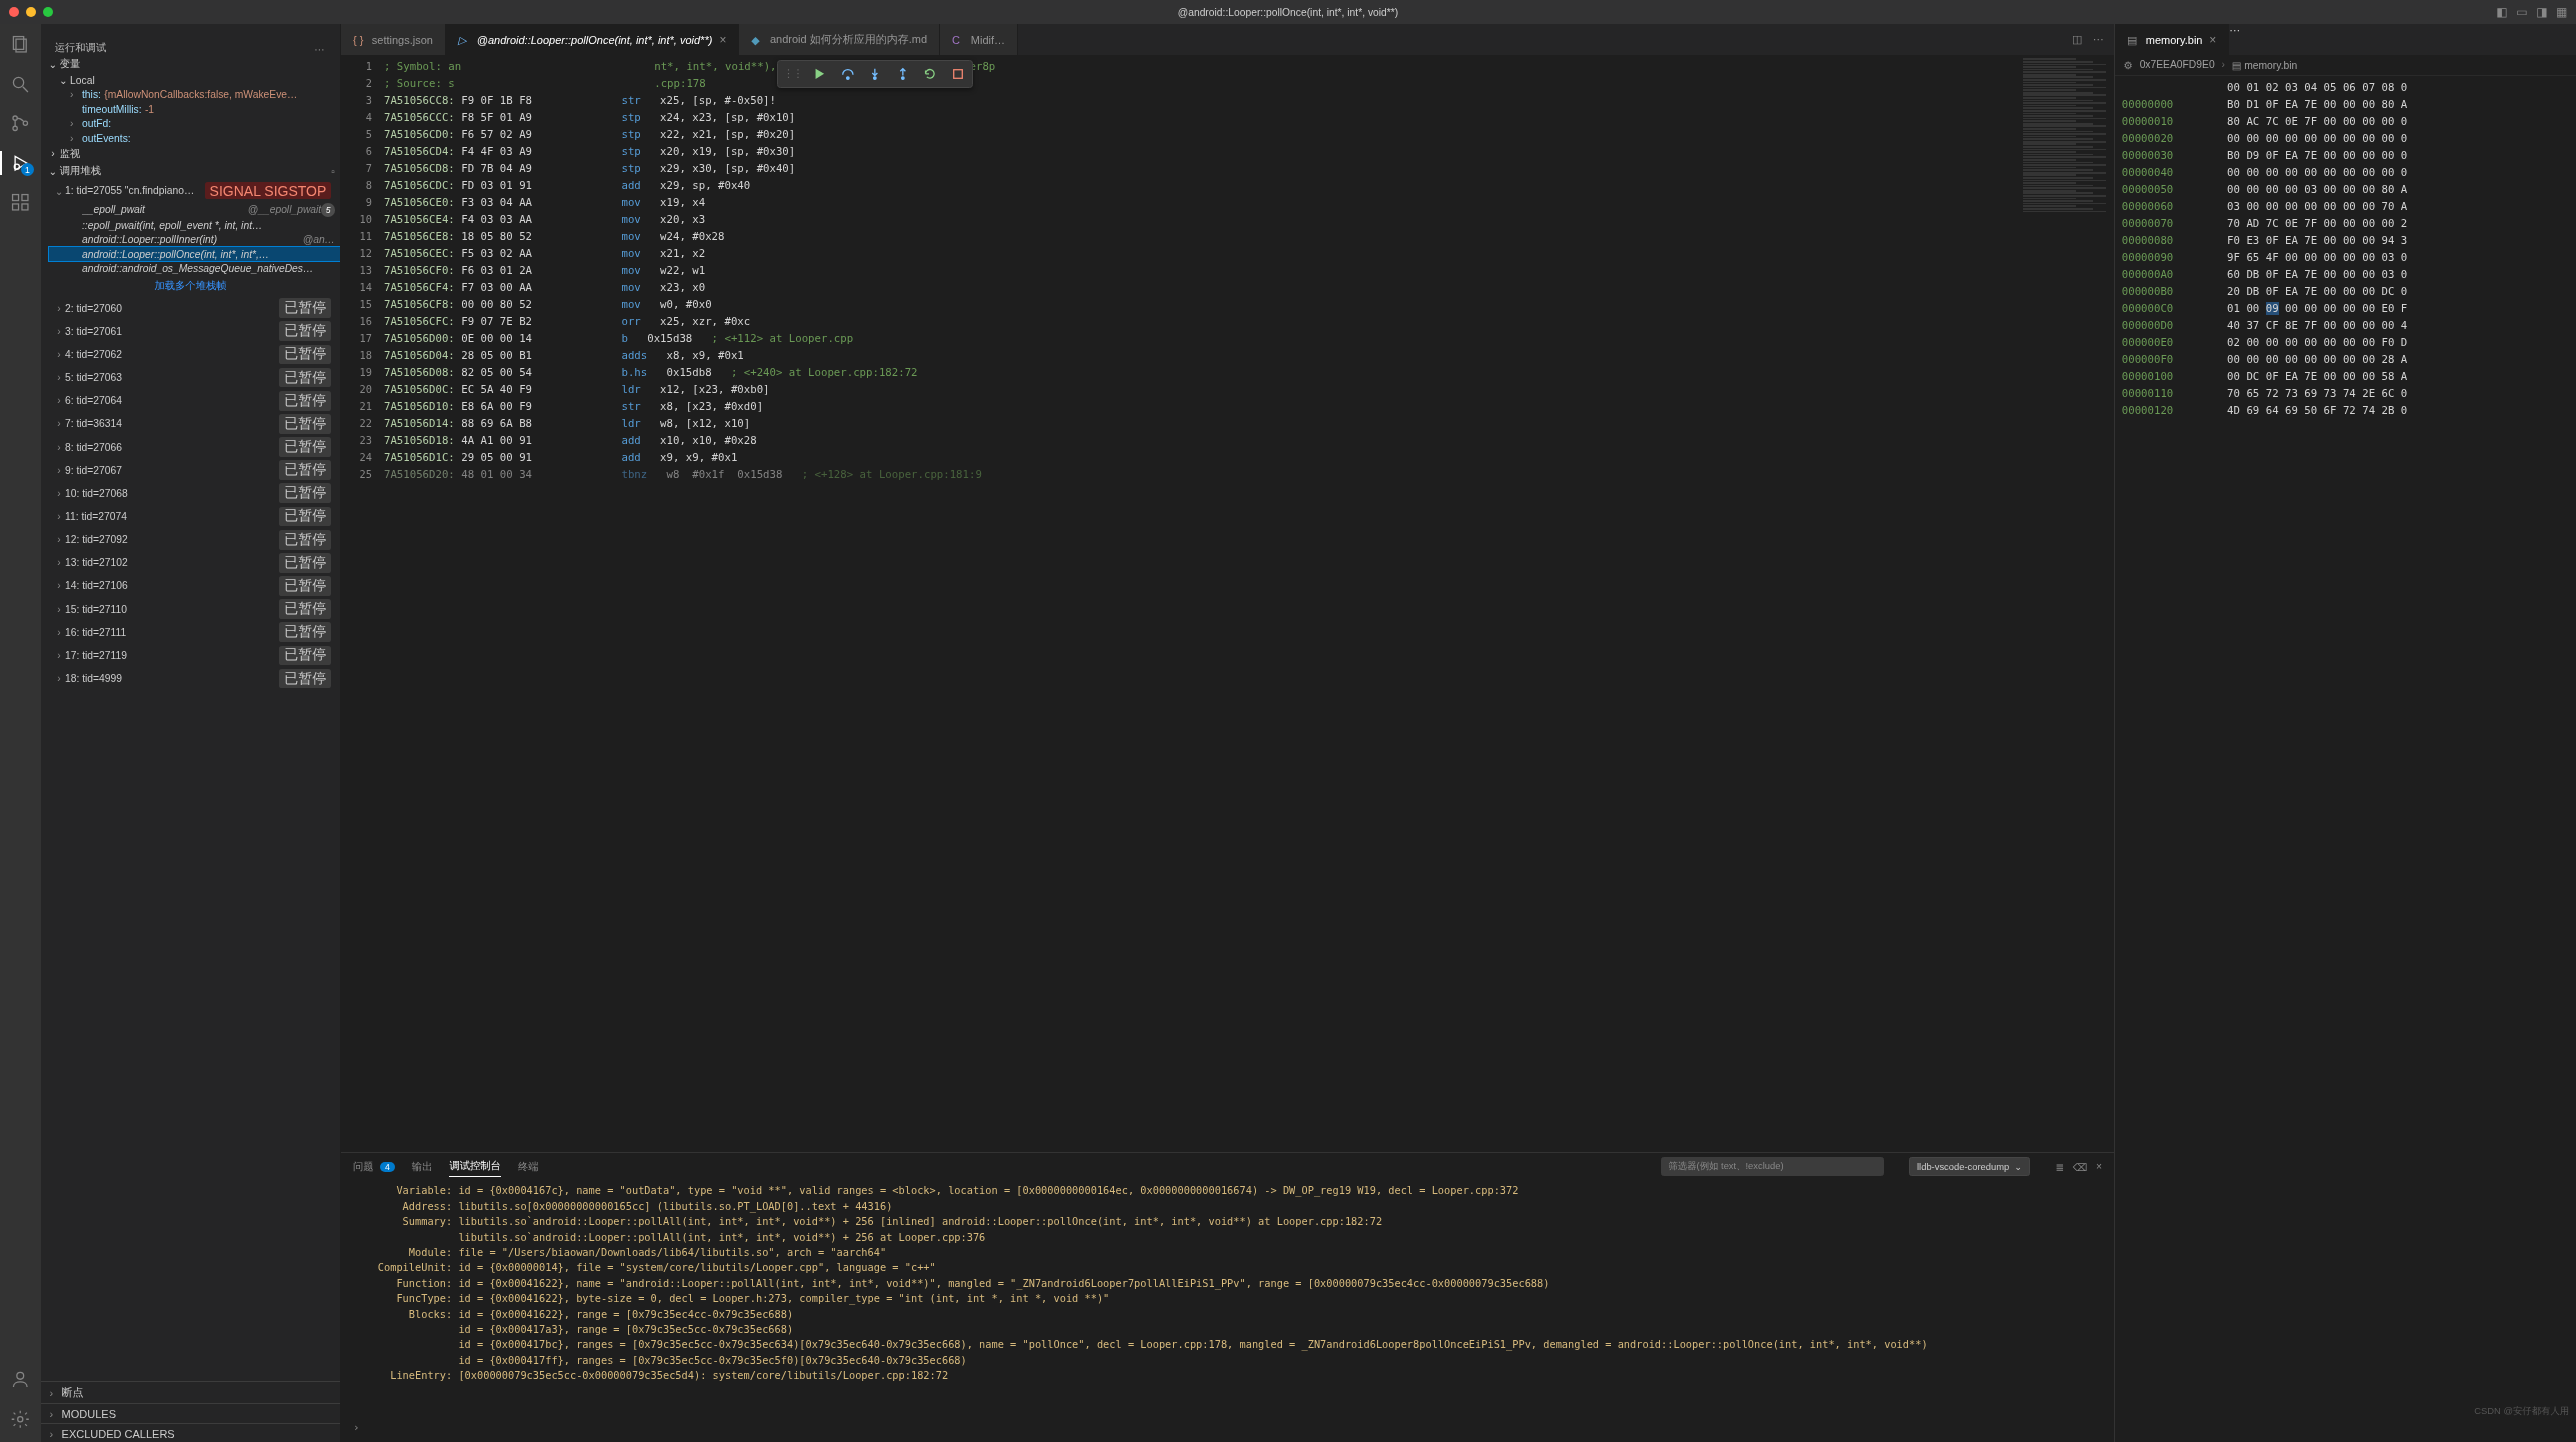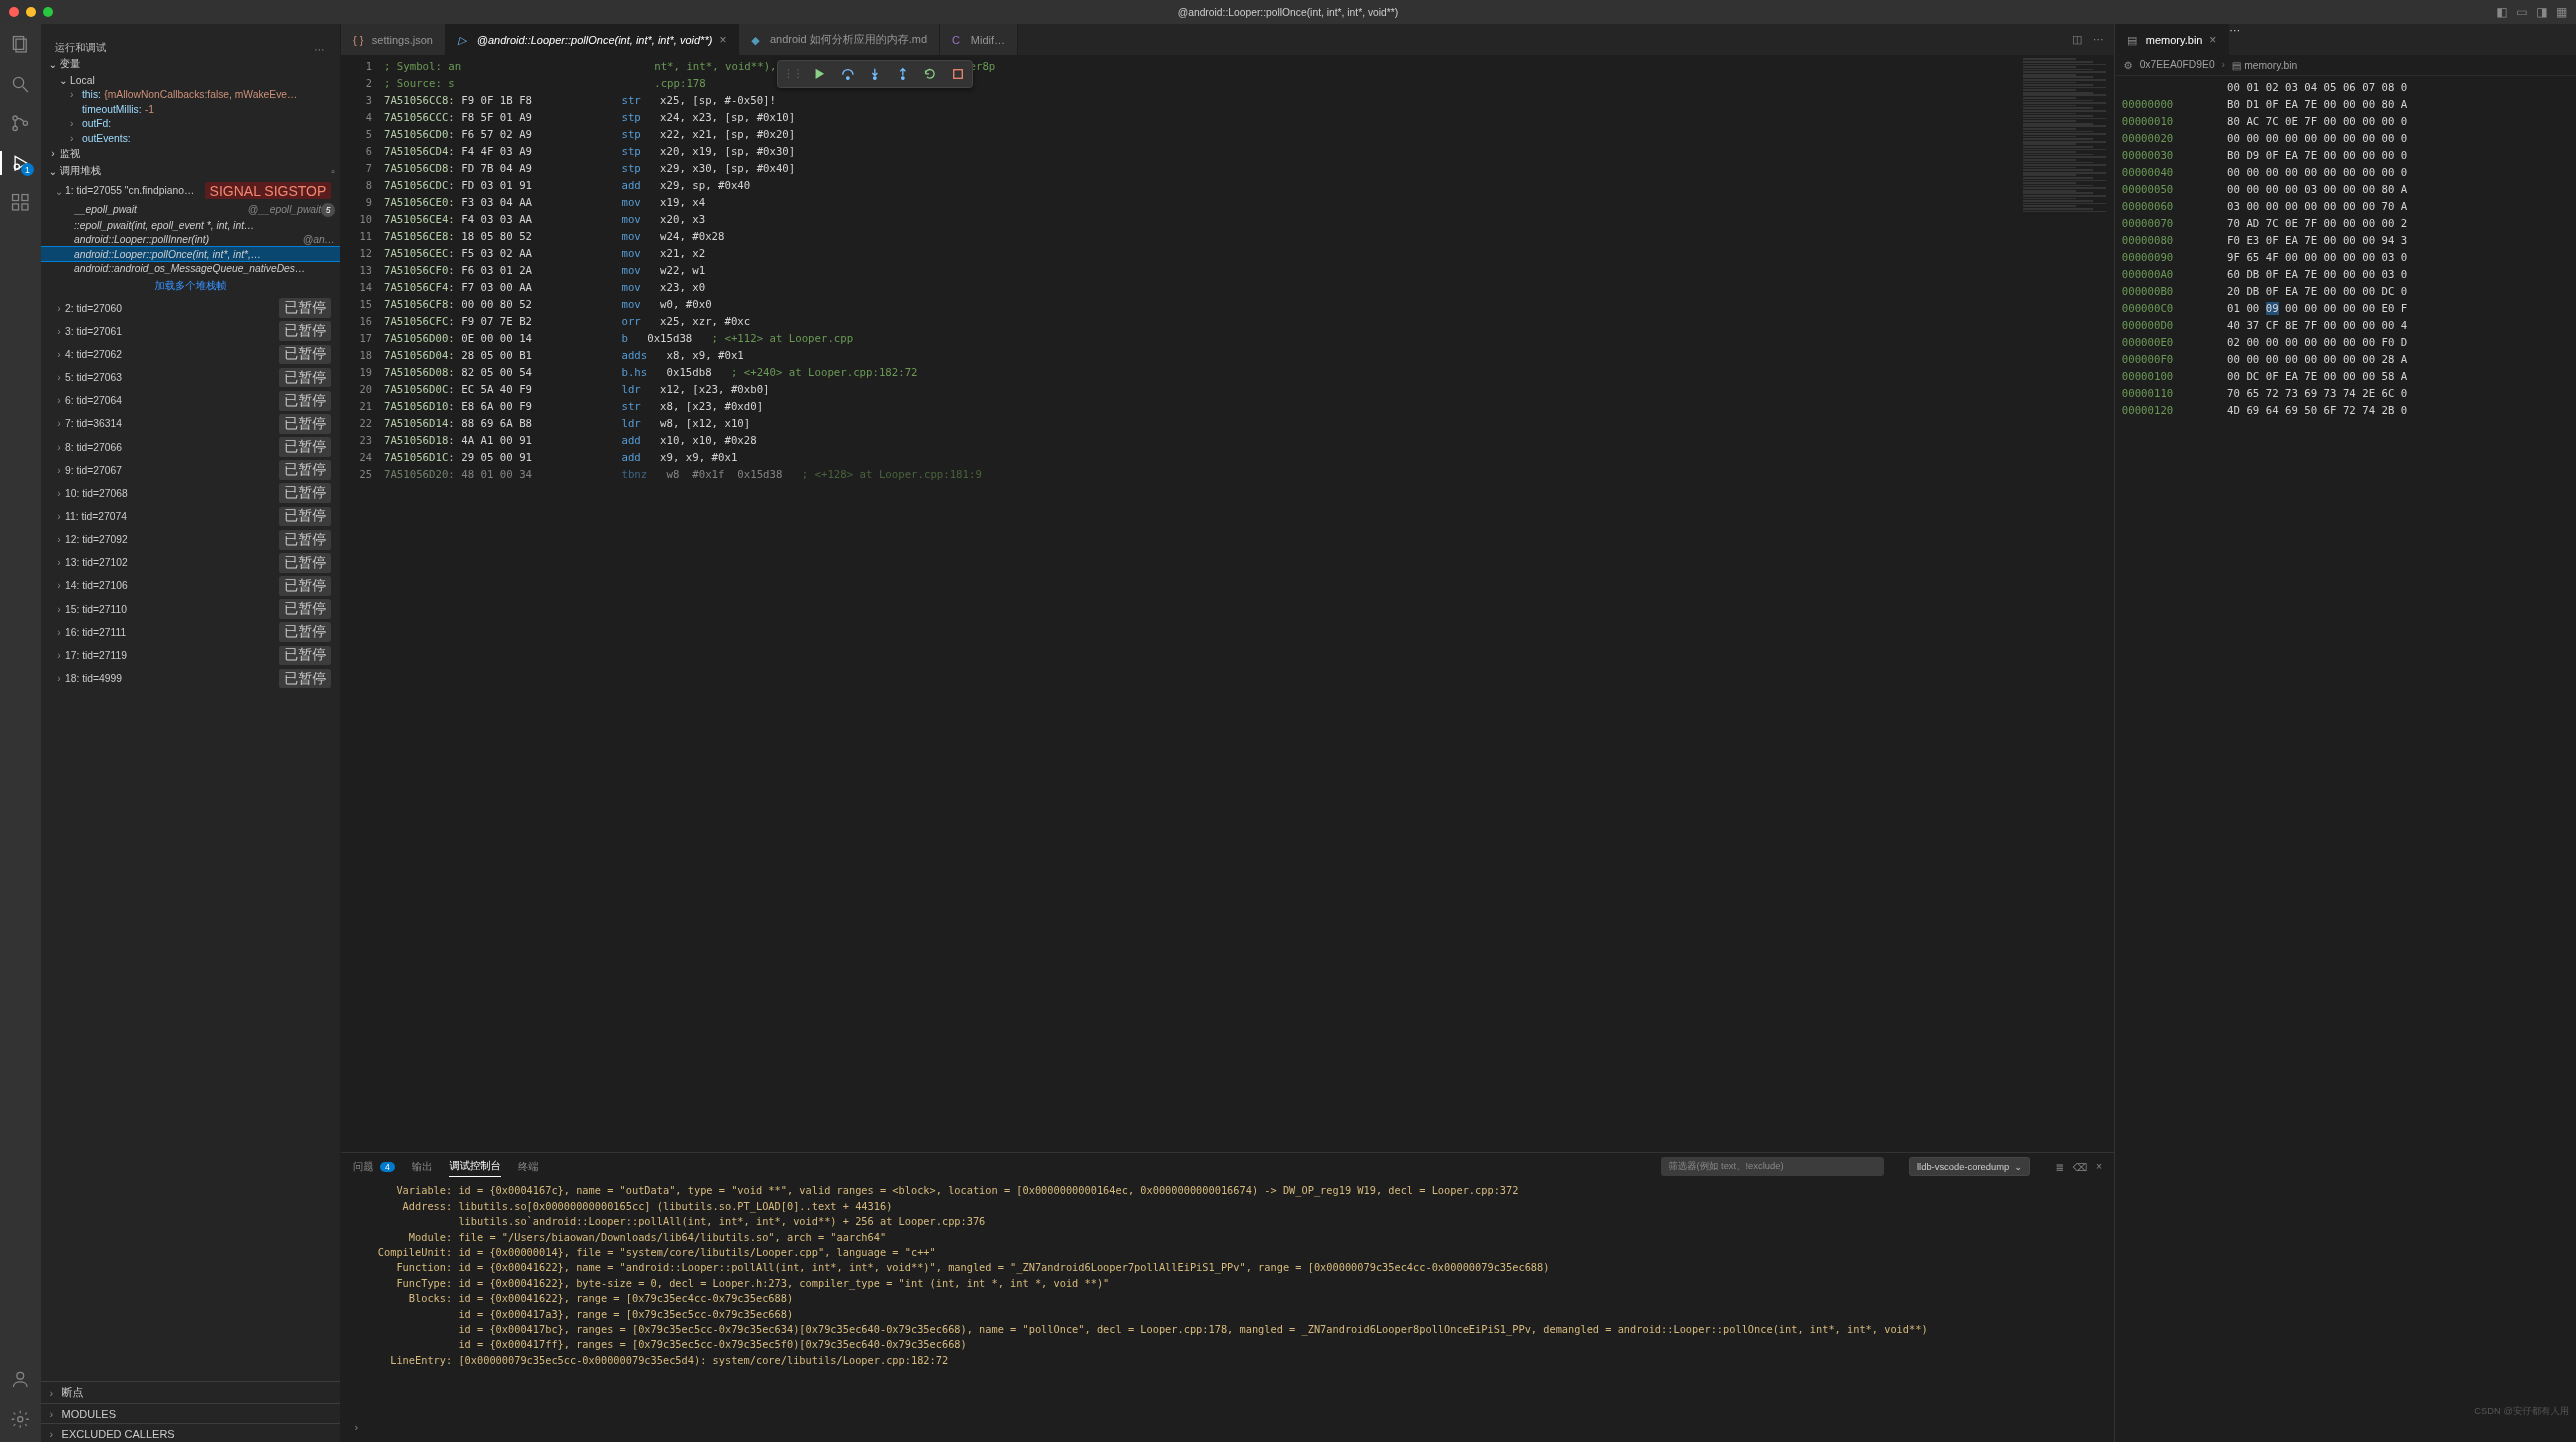--- a/index.html
+++ b/index.html
@@ -100,21 +100,21 @@
 .thread-row {
   justify-content: space-between; padding-right: 8.6px;
 }
 .thread-row .chev { color: #888; width: 12px; text-align: center; }
 .thread-label { flex: 1; overflow: hidden; text-overflow: ellipsis; }
 .status-pill {
   background: #3c3c3c; color: #ccc; font-size: 14px;
   padding: 0.9px 5.1px; border-radius: 2.6px;
 }
 .status-pill.sig { background: #5a1d1d; color: #f48771; }
-.frame-row { padding-left: 33px; color: #ccc; font-style: italic; }
+.frame-row { padding-left: 33px; color: #ccc; font-style: italic; margin-left: 8px; }
 .frame-row.selected { background: #094771; outline: 0.9px solid #007fd4; }
 .frame-row .fn { font-style: italic; flex: 1; overflow: hidden; text-overflow: ellipsis; }
 .frame-row .loc { color: #888; font-style: italic; margin-left: 5.1px; }
 .frame-row .badge-count {
   background: #4d4d4d; color: #fff; border-radius: 6.8px;
   min-width: 13.7px; height: 13.7px; font-size: 8.6px;
   display: inline-flex; align-items: center; justify-content: center; padding: 0 3.4px;
 }
 .load-more { text-align: center; color: #3794ff; padding: 3.4px; cursor: pointer; }
 .collapsed-row { display: flex; align-items: center; padding: 3.4px 8.6px; color: #ccc; border-top: 0.9px solid #3c3c3c; }
@@ -647,20 +647,21 @@
             </div>
             <div class="pactions">
               <span>≣</span>
               <span>⌫</span>
               <span>×</span>
             </div>
           </div>
           <div class="panel-body mono" id="panelbody">
               <div class="l">       Variable: id = {0x0004167c}, name = "outData", type = "void **", valid ranges = &lt;block&gt;, location = [0x0000000000164ec, 0x0000000000016674) -&gt; DW_OP_reg19 W19, decl = Looper.cpp:372</div>
               <div class="l">        Address: libutils.so[0x00000000000165cc] (libutils.so.PT_LOAD[0]..text + 44316)</div>
+              <div class="l">        Summary: libutils.so`android::Looper::pollAll(int, int*, int*, void**) + 256 [inlined] android::Looper::pollOnce(int, int*, int*, void**) at Looper.cpp:182:72</div>
               <div class="l">                 libutils.so`android::Looper::pollAll(int, int*, int*, void**) + 256 at Looper.cpp:376</div>
               <div class="l">         Module: file = "/Users/biaowan/Downloads/lib64/libutils.so", arch = "aarch64"</div>
               <div class="l">    CompileUnit: id = {0x00000014}, file = "system/core/libutils/Looper.cpp", language = "c++"</div>
               <div class="l">       Function: id = {0x00041622}, name = "android::Looper::pollAll(int, int*, int*, void**)", mangled = "_ZN7android6Looper7pollAllEiPiS1_PPv", range = [0x00000079c35ec4cc-0x00000079c35ec688)</div>
               <div class="l">       FuncType: id = {0x00041622}, byte-size = 0, decl = Looper.h:273, compiler_type = "int (int, int *, int *, void **)"</div>
               <div class="l">         Blocks: id = {0x00041622}, range = [0x79c35ec4cc-0x79c35ec688)</div>
               <div class="l">                 id = {0x000417a3}, range = [0x79c35ec5cc-0x79c35ec668)</div>
               <div class="l">                 id = {0x000417bc}, ranges = [0x79c35ec5cc-0x79c35ec634)[0x79c35ec640-0x79c35ec668), name = "pollOnce", decl = Looper.cpp:178, mangled = _ZN7android6Looper8pollOnceEiPiS1_PPv, demangled = android::Looper::pollOnce(int, int*, int*, void**)</div>
               <div class="l">                 id = {0x000417ff}, ranges = [0x79c35ec5cc-0x79c35ec5f0)[0x79c35ec640-0x79c35ec668)</div>
               <div class="l">      LineEntry: [0x00000079c35ec5cc-0x00000079c35ec5d4): system/core/libutils/Looper.cpp:182:72</div>

